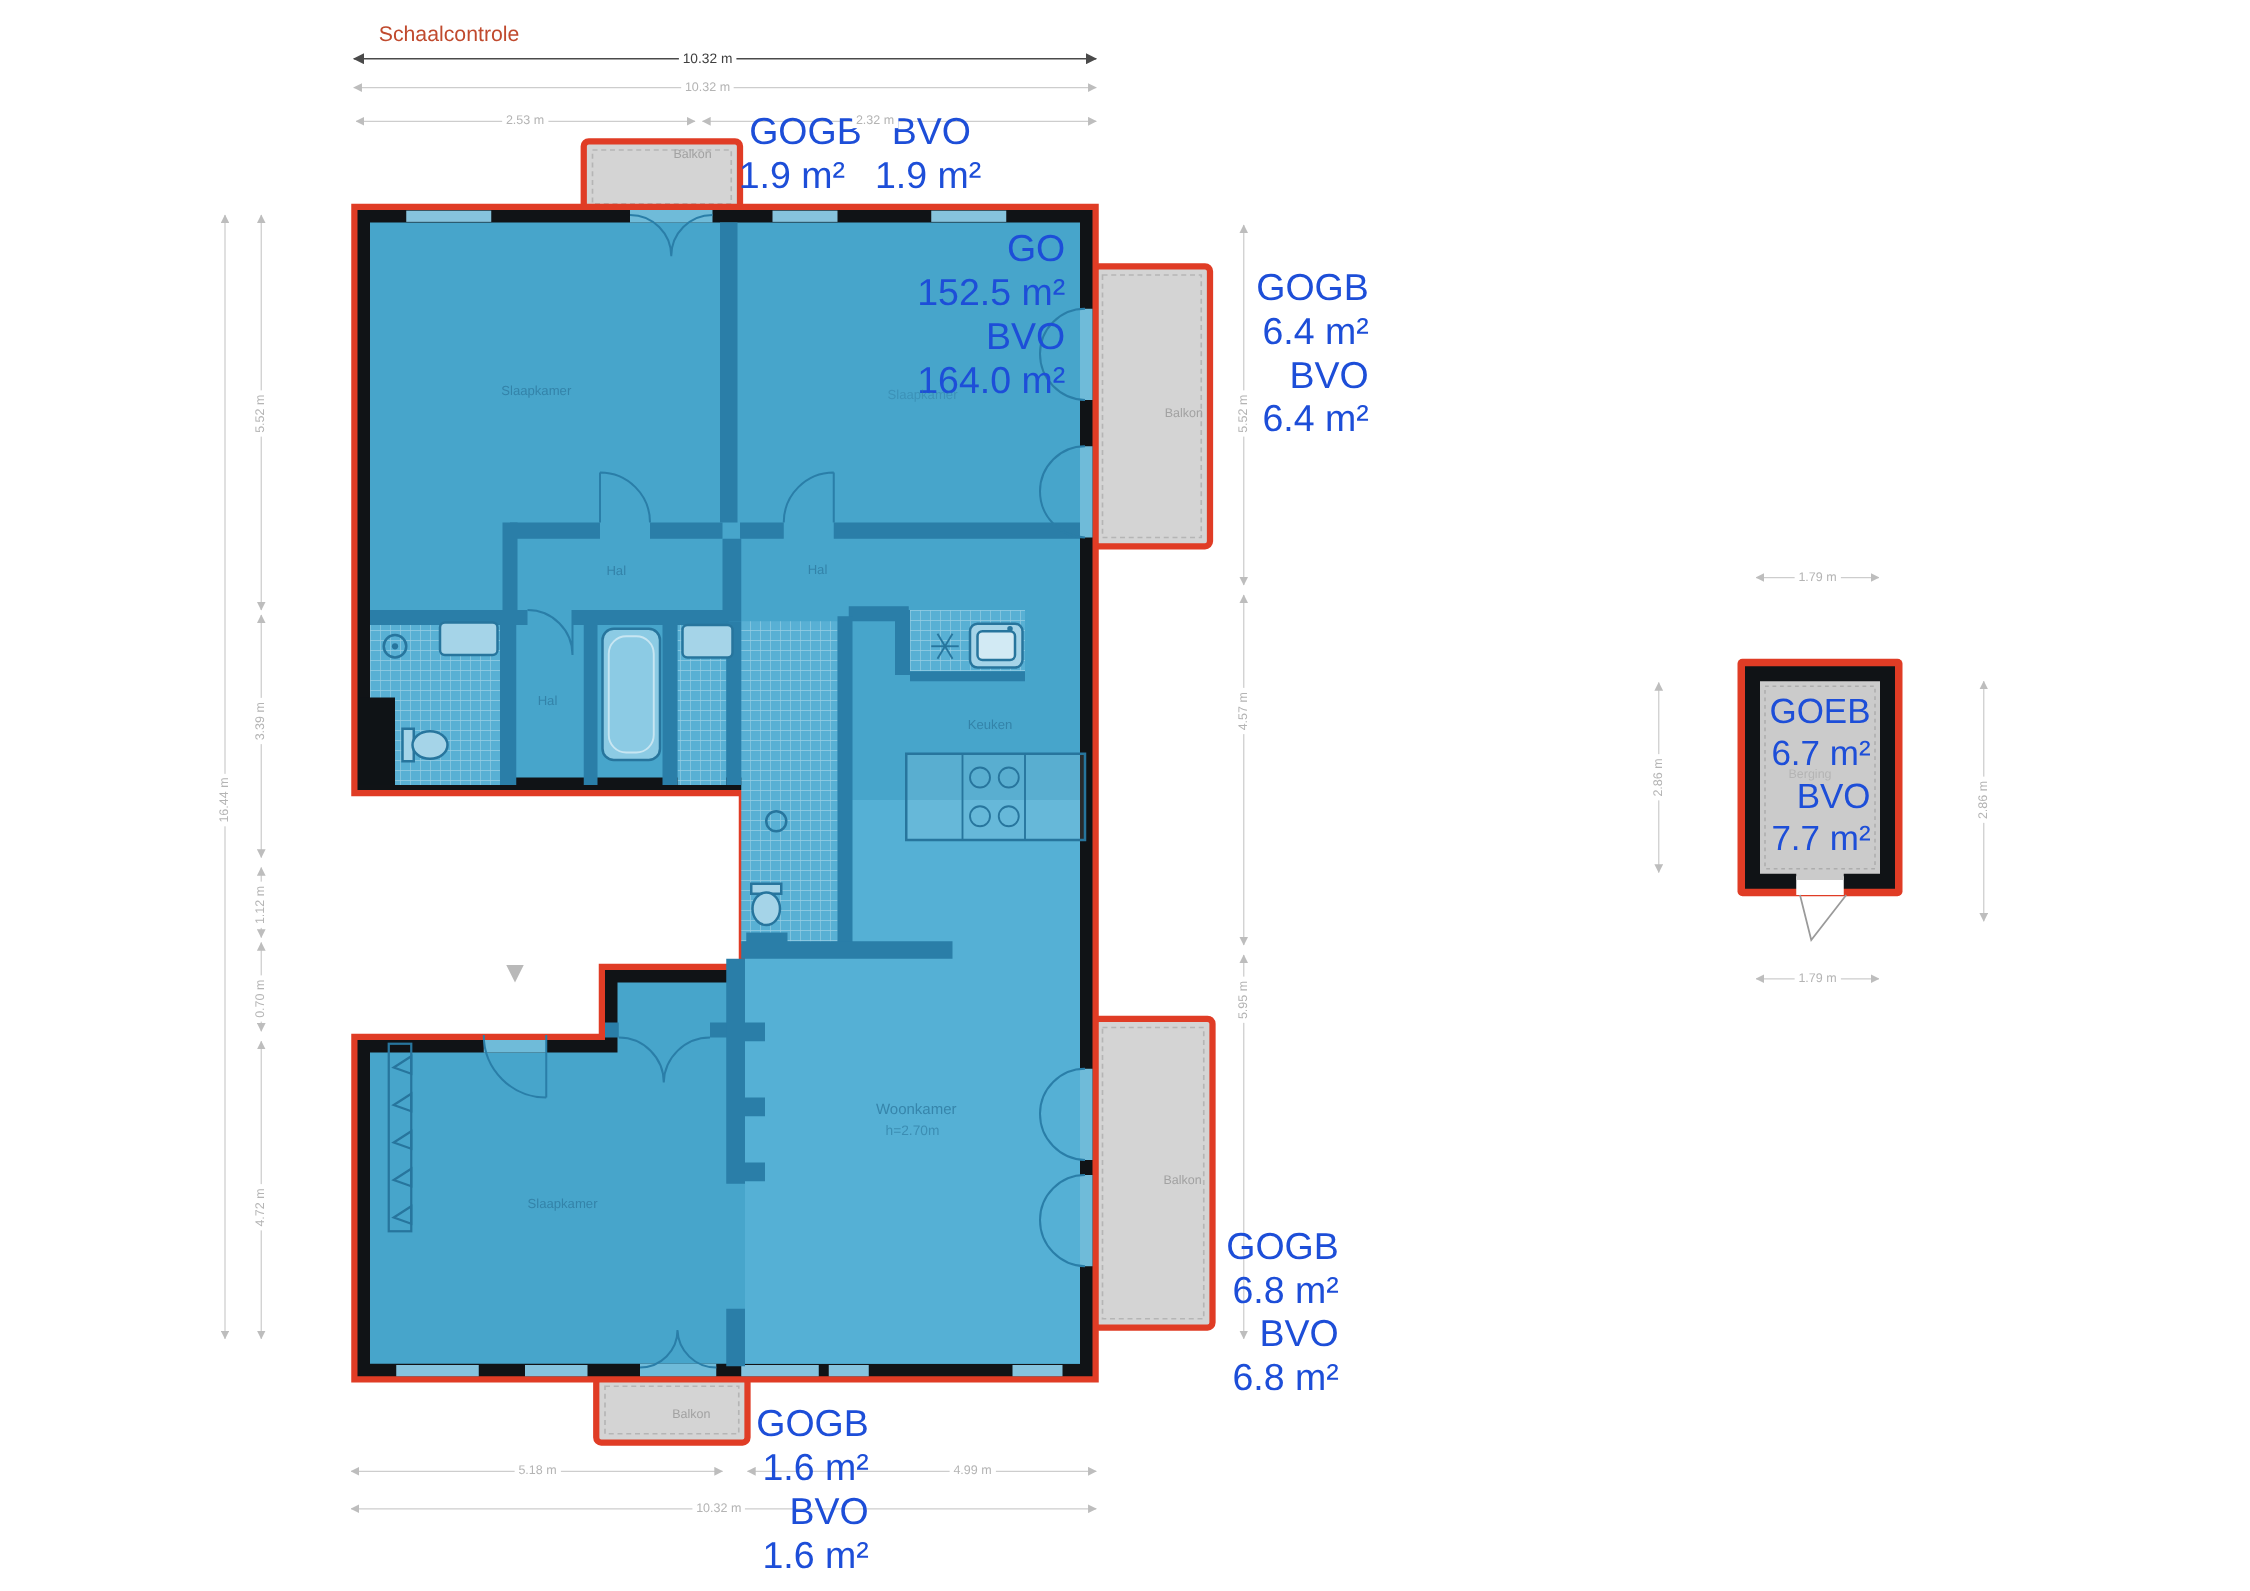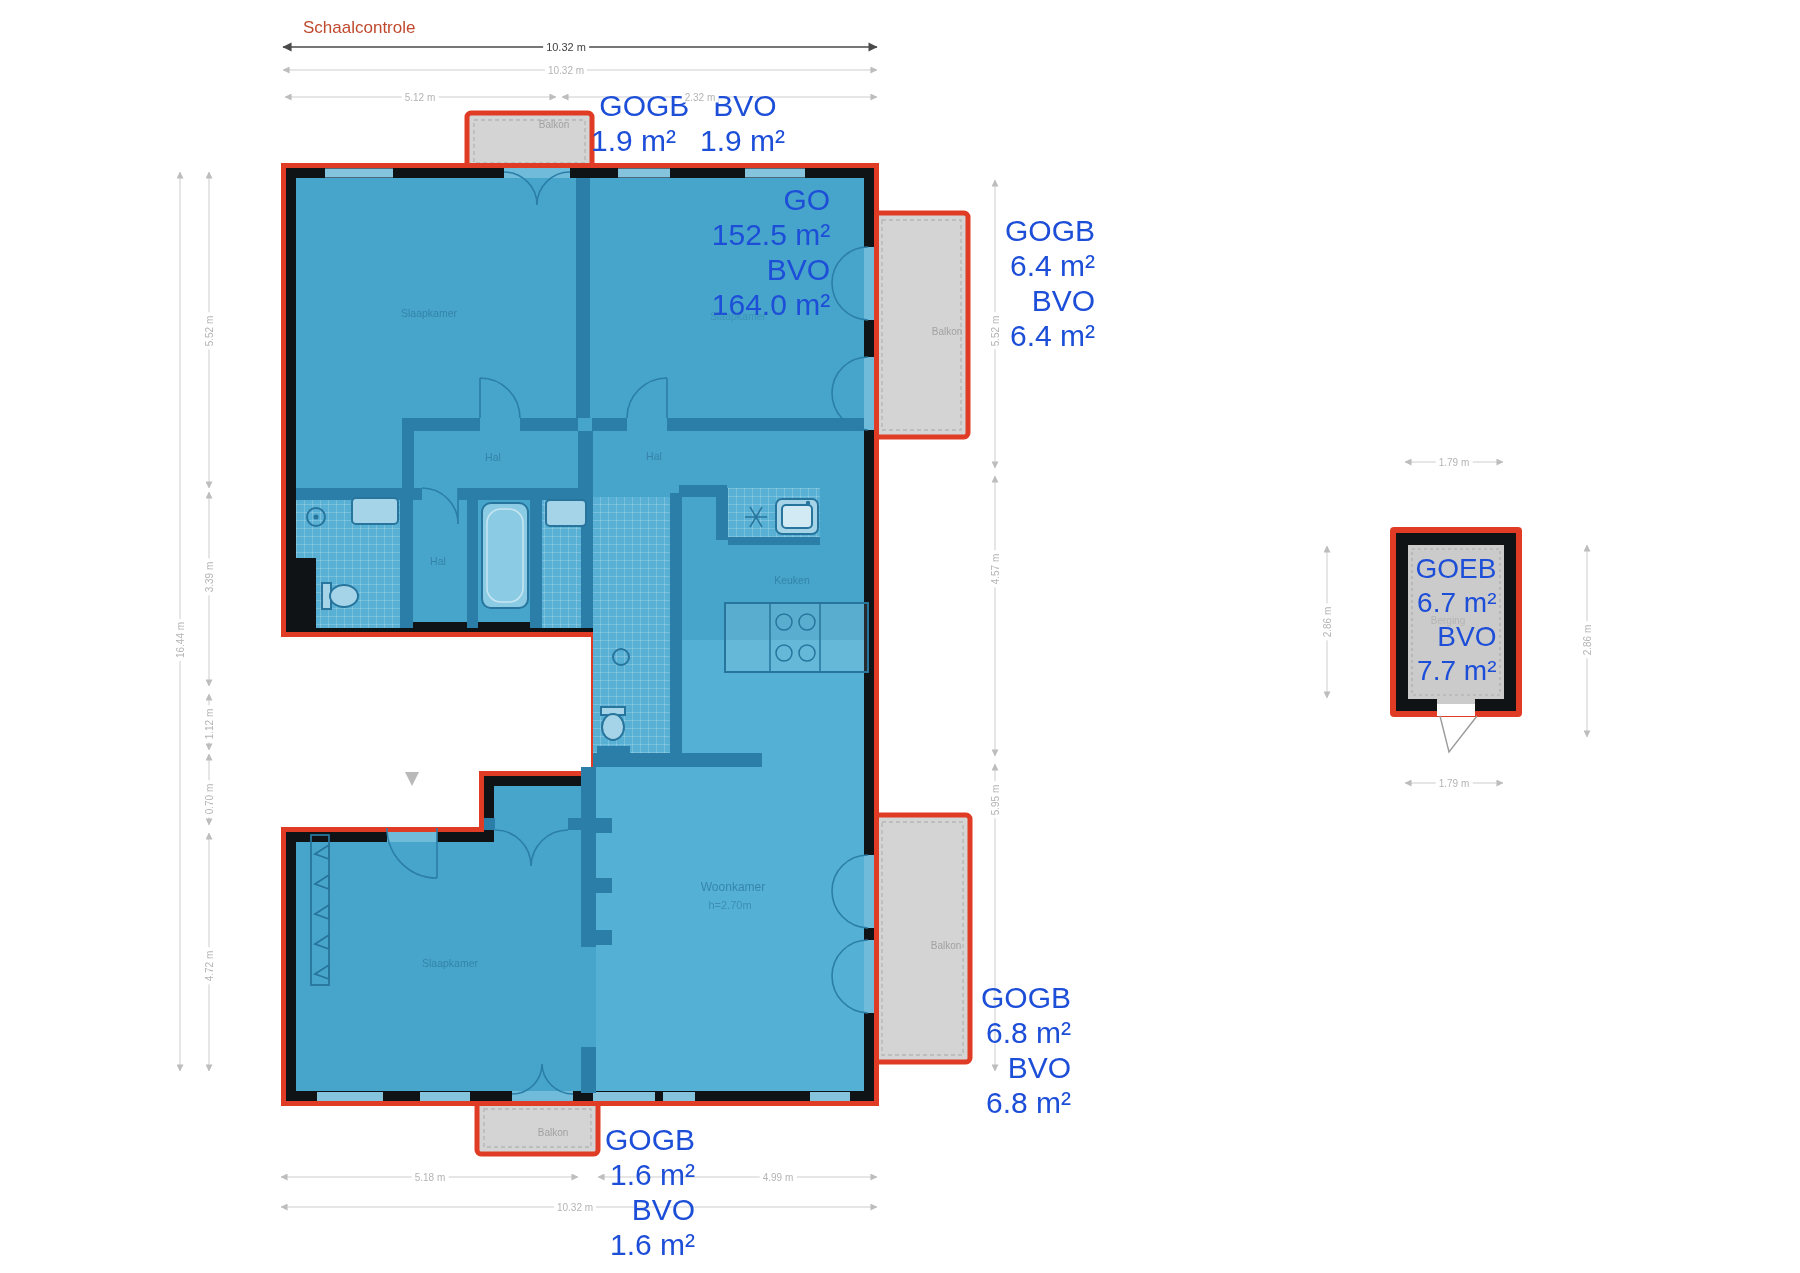--- a/index.html
+++ b/index.html
@@ -217,21 +217,21 @@
   <div class="cols">
     <span>GOGB</span>
     <span>BVO</span>
   </div>
   <div class="cols">
     <span>1.9 m²</span>
     <span>1.9 m²</span>
   </div>
 </div>
 
-<div class="albl" style="left:771px;top:182px">
+<div class="albl" style="left:793px;top:182px">
   <div>GO</div>
   <div>152.5 m²</div>
   <div>BVO</div>
   <div>164.0 m²</div>
 </div>
 
 <div class="albl" style="left:1050px;top:213px">
   <div>GOGB</div>
   <div>6.4 m²</div>
   <div>BVO</div>
@@ -270,21 +270,21 @@
 <div class="lbl rl tiny" style="left:730px;top:905px">h=2.70m</div>
 <div class="lbl rl" style="left:450px;top:963px">Slaapkamer</div>
 
 <div class="lbl bl" style="left:530px;top:124px">Balkon</div>
 <div class="lbl bl" style="left:923px;top:331px">Balkon</div>
 <div class="lbl bl" style="left:922px;top:945px">Balkon</div>
 <div class="lbl bl" style="left:529px;top:1132px">Balkon</div>
 
 <div class="lbl dl dark" style="left:566px;top:47px">10.32 m</div>
 <div class="lbl dl" style="left:566px;top:70px">10.32 m</div>
-<div class="lbl dl" style="left:420px;top:97px">5.12 m</div>
+<div class="lbl dl" style="left:420px;top:97px">2.53 m</div>
 <div class="lbl dl" style="left:700px;top:97px">2.32 m</div>
 
 <div class="lbl dl" style="left:430px;top:1177px">5.18 m</div>
 <div class="lbl dl" style="left:778px;top:1177px">4.99 m</div>
 <div class="lbl dl" style="left:575px;top:1207px">10.32 m</div>
 
 <div class="lbl dl dlv" style="left:180px;top:640px">16.44 m</div>
 <div class="lbl dl dlv" style="left:209px;top:331px">5.52 m</div>
 <div class="lbl dl dlv" style="left:209px;top:577px">3.39 m</div>
 <div class="lbl dl dlv" style="left:209px;top:724px">1.12 m</div>

